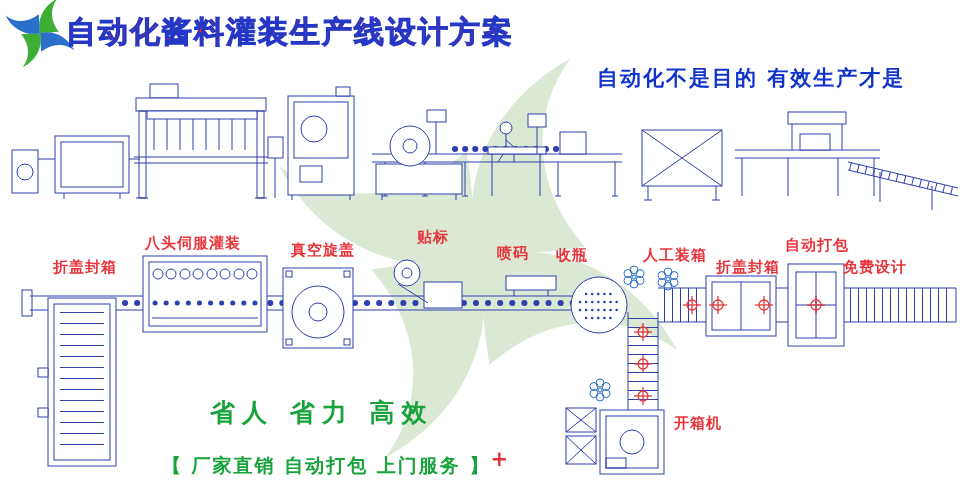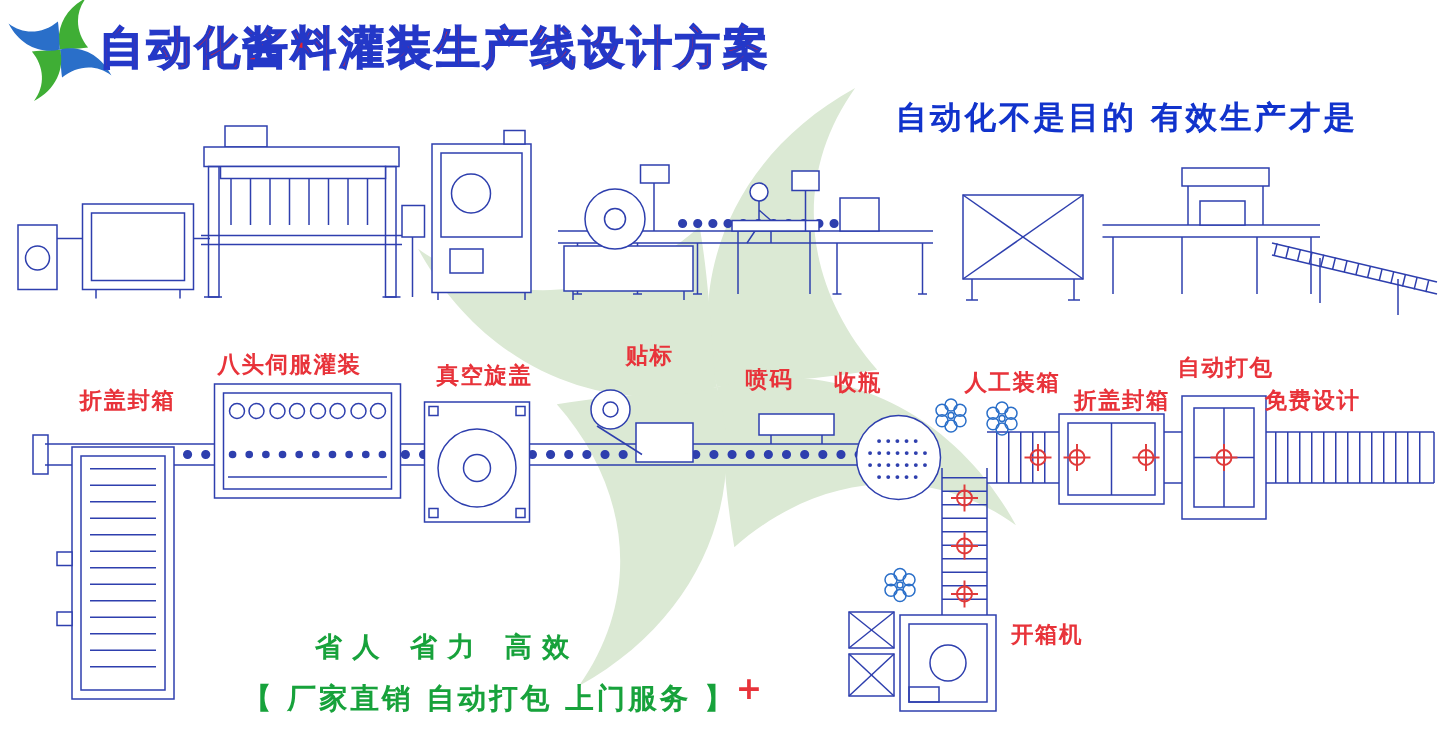--- a/index.html
+++ b/index.html
@@ -18,22 +18,22 @@
   .head-slogan {
     position:absolute; left:597px; top:64px;
     font-size:21px; font-weight:bold; letter-spacing:2px;
     color:#1133cc; white-space:nowrap;
   }
   .mlabel {
     position:absolute; color:#e8333a; font-weight:bold;
     font-size:15px; letter-spacing:1px; white-space:nowrap;
   }
   .benefit {
-    position:absolute; left:210px; top:419px;
-    font-size:18px; font-weight:bold; letter-spacing:7px;
+    position:absolute; left:210px; top:396px;
+    font-size:25px; font-weight:bold; letter-spacing:7px;
     color:#17a23b; white-space:nowrap;
   }
   .service {
     position:absolute; left:162px; top:447px;
     font-size:19px; font-weight:bold; letter-spacing:2px;
     color:#17a23b; white-space:nowrap;
   }
   .service .plus {
     color:#e8333a; font-size:21px; font-weight:bold;
     vertical-align:6px; letter-spacing:0;

